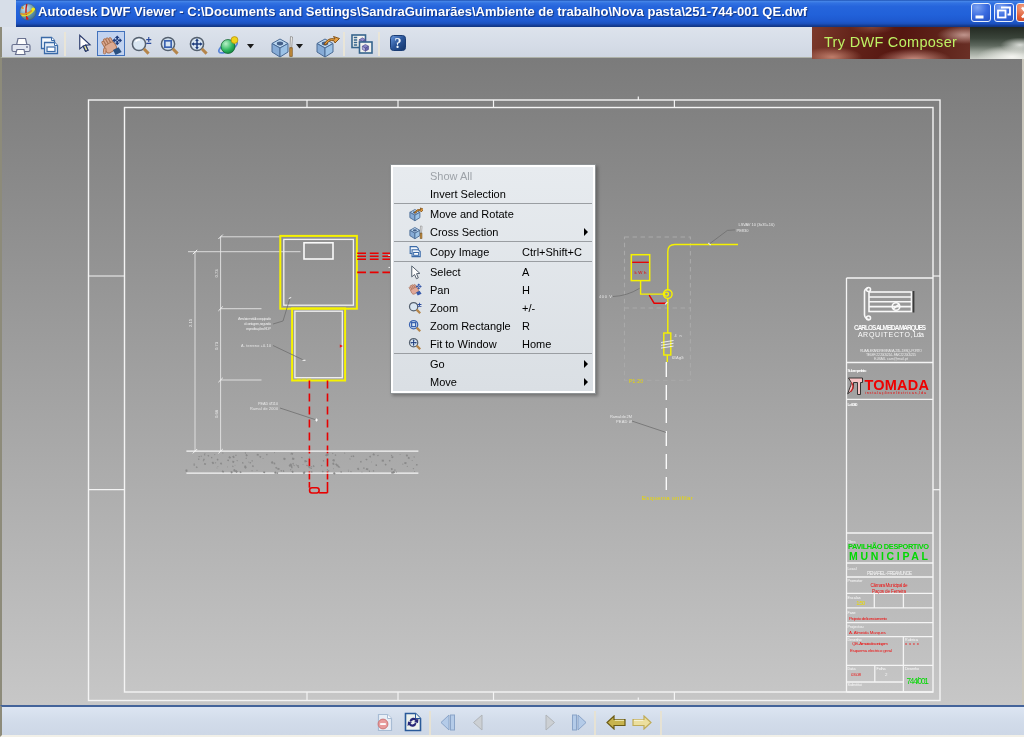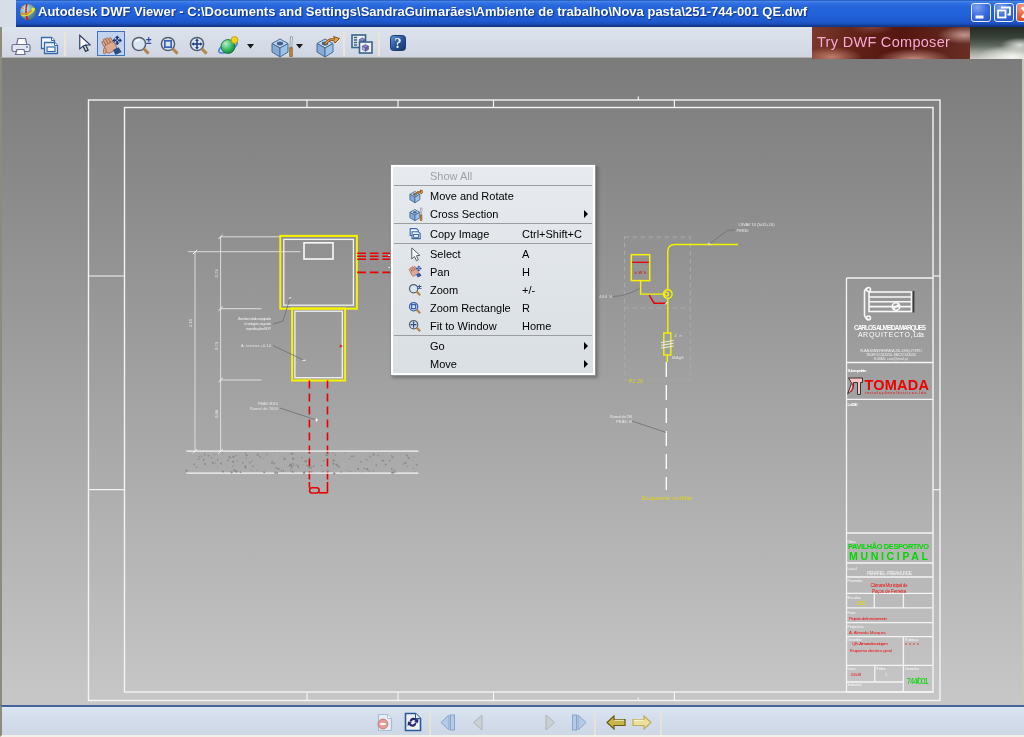--- a/index.html
+++ b/index.html
@@ -17,21 +17,21 @@
 #btncls{left:1000px;width:21px;background:radial-gradient(ellipse 120% 120% at 30% 20%,#f2a284 0%,#e0603a 45%,#c43d1c 85%,#d0481f 100%);}
 
 #toolbar{left:0;top:27px;width:1024px;height:31px;
  background:linear-gradient(180deg,#dde3ec 0%,#d5dce7 60%,#cfd6e2 100%);
  border-bottom:1px solid #aeb2a8;box-sizing:border-box;
  border-left:2px solid #8d8b7a;}
 .tbsep{top:5px;width:2px;height:24px;background:#e9e5d8;}
 #panbtn{left:95px;top:4px;width:28px;height:25px;background:#c2d3f0;border:1px solid #4272bc;box-sizing:border-box;}
 
 #banner{left:812px;top:27px;width:212px;height:32px;overflow:hidden;background:#5e1c14;z-index:5;}
-#bannertxt{left:5px;top:7px;color:#f9a8d4;font-size:14.5px;letter-spacing:0.3px;}
+#bannertxt{left:12px;top:7px;color:#bef264;font-size:14.5px;letter-spacing:0.3px;}
 
 #canvas{left:0;top:58px;width:1024px;height:647px;
  background:linear-gradient(180deg,#7b7b7b 0%,#c7c7c7 100%);
  border-left:2px solid #8d8b7a;border-right:2px solid #cac7bc;box-sizing:border-box;}
 
 #bottombar{left:0;top:705px;width:1024px;height:32px;
  background:linear-gradient(180deg,#dce5f2 0%,#d2dcea 50%,#cdd7e6 100%);
  border-top:2px solid #43639a;border-left:2px solid #8d8b7a;border-bottom:2px solid #f2f0e8;box-sizing:border-box;}
 #pagetxt{left:489px;top:8px;font-size:14px;color:#101010;margin-top:28px;}
 .bbsep{top:4px;width:2px;height:24px;background:#e6e2d4;}
@@ -597,20 +597,23 @@
   <path d="M2 5.3 L11.3 5.3" stroke="#f8f4d8" stroke-width="1.2"></path>
  </svg>
 
  <div class="abs" id="pagetxt">1&nbsp;&nbsp;of&nbsp;&nbsp;1</div>
 </div>
 <div class="abs" id="menu">
  <div id="menuinner">
   <div class="mi">
         <span class="lbl gray">Show All</span>
       </div>
+  <div class="mi">
+        <span class="lbl">Invert Selection</span>
+      </div>
   <div class="msep">
         <div></div>
       </div>
   <div class="mi" id="mi-mr">
         <svg class="ic" width="15" height="15" viewBox="0 0 24 24">
           <path d="M3 8.5 L11 4 L19 8.5 L11 13 Z" fill="#bcd8f0" stroke="#4a6a94" stroke-width="1.4"></path>
           <path d="M3 8.5 L11 13 L11 22 L3 17 Z" fill="#86abd6" stroke="#4a6a94" stroke-width="1.4"></path>
           <path d="M19 8.5 L11 13 L11 22 L19 17 Z" fill="#9cc2e6" stroke="#4a6a94" stroke-width="1.4"></path>
           <ellipse cx="11" cy="8.5" rx="3.2" ry="1.9" fill="#44608a"></ellipse>
           <path d="M10 9.5 Q14 2 21 4 l-1.5-2.5 l6 2 l-4.5 4.5 l-1-2.2 q-5-1.5 -8 4 z" fill="#e8a040" stroke="#7a4a10" stroke-width="1.2"></path>

